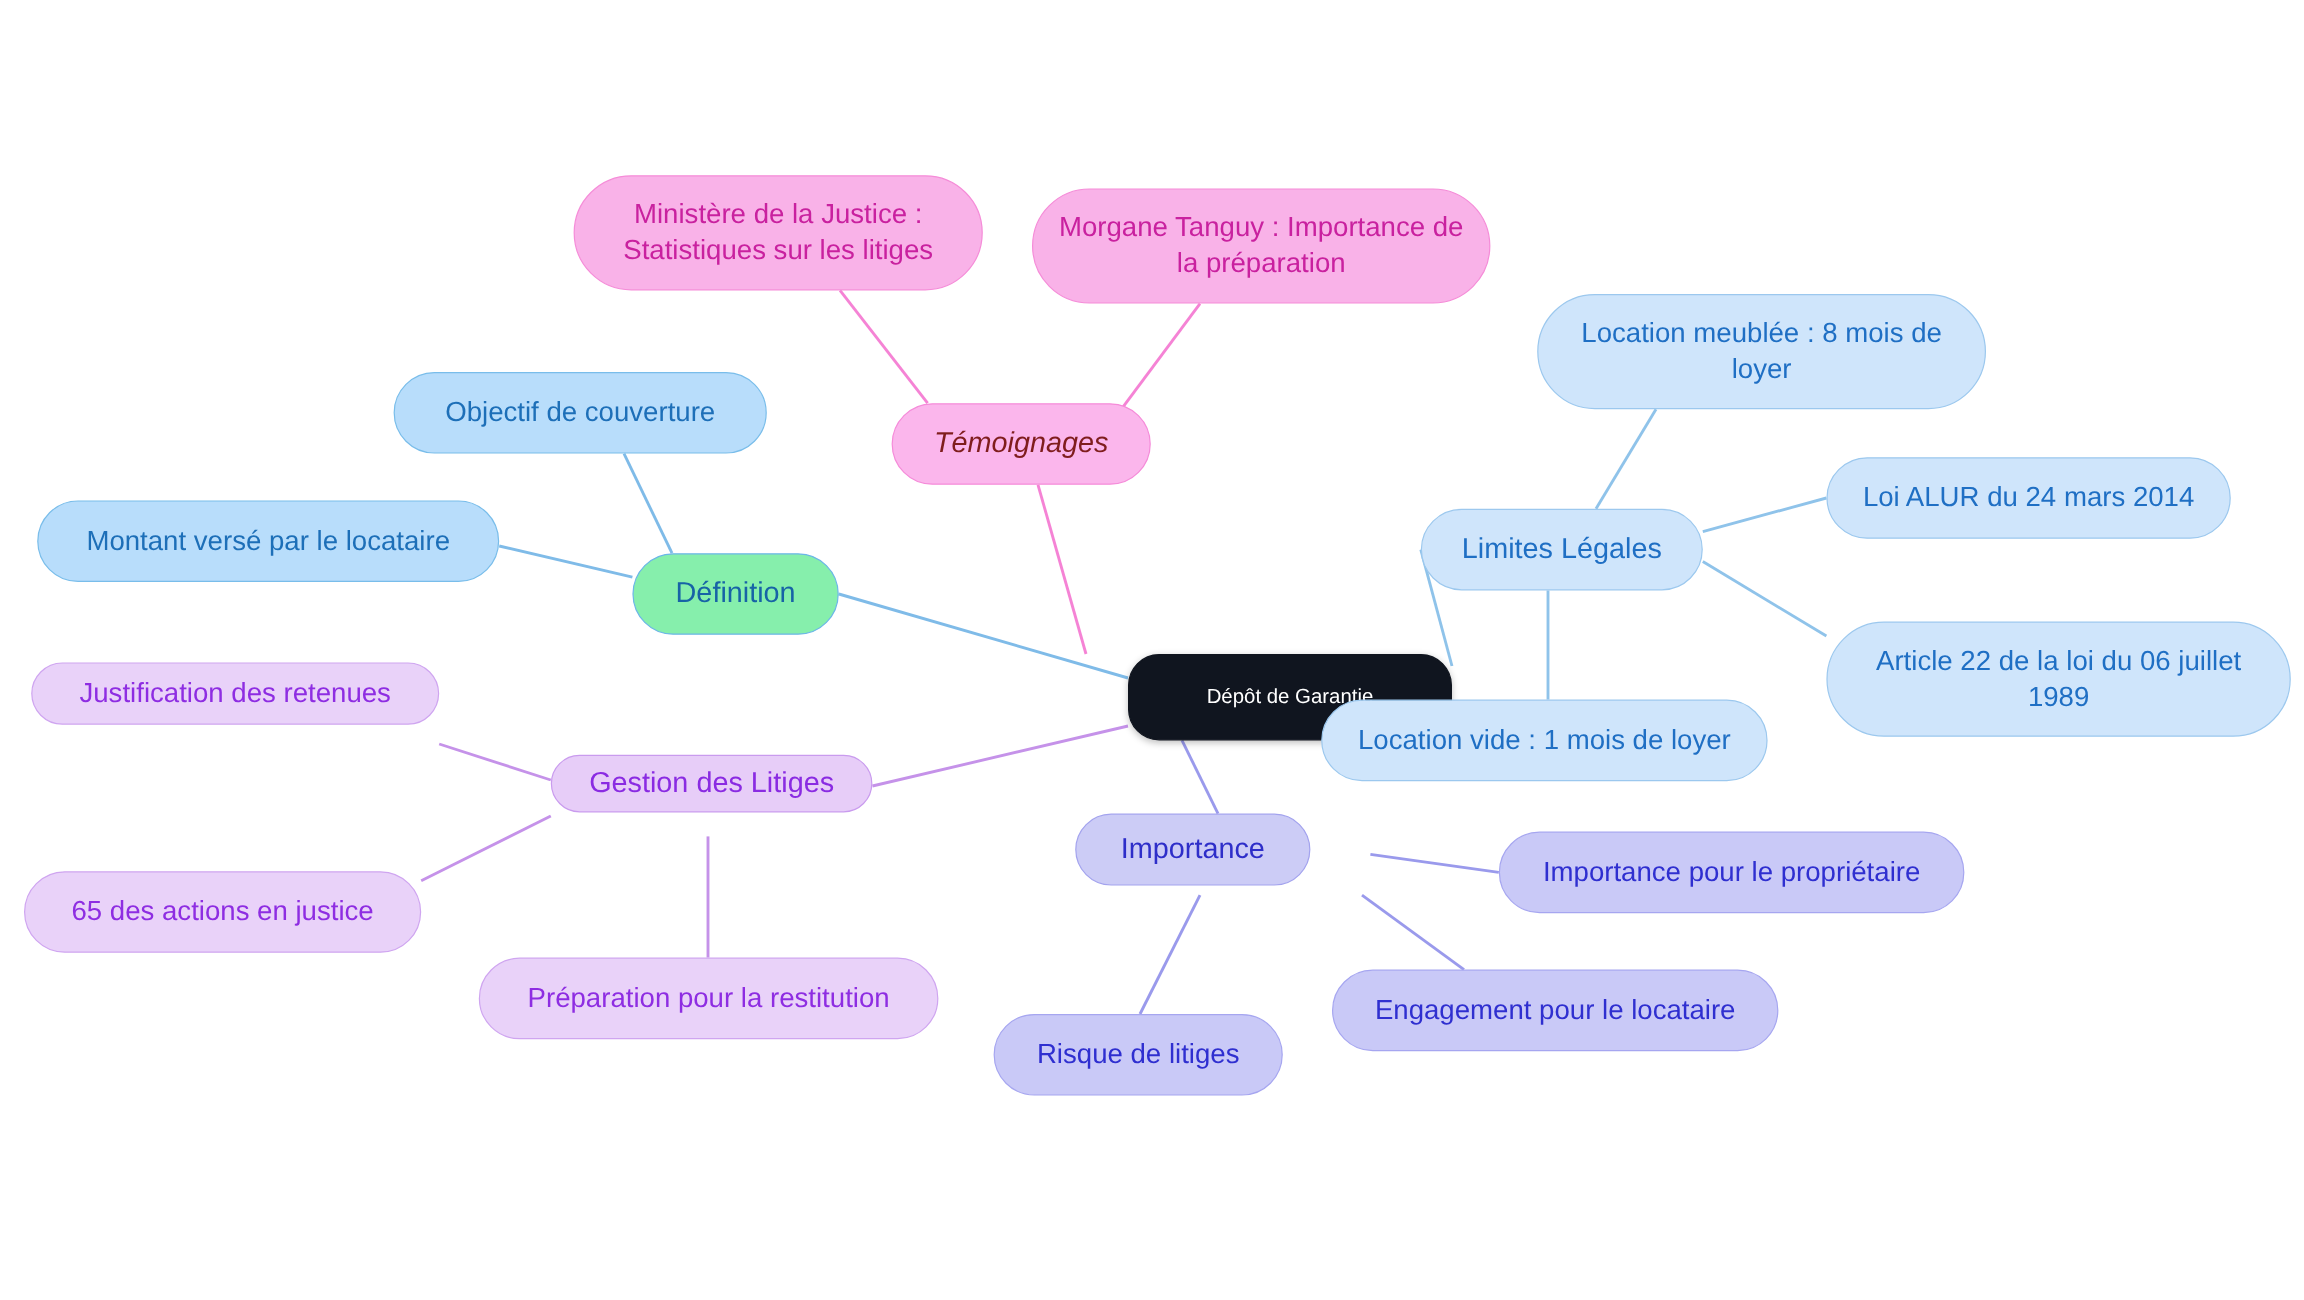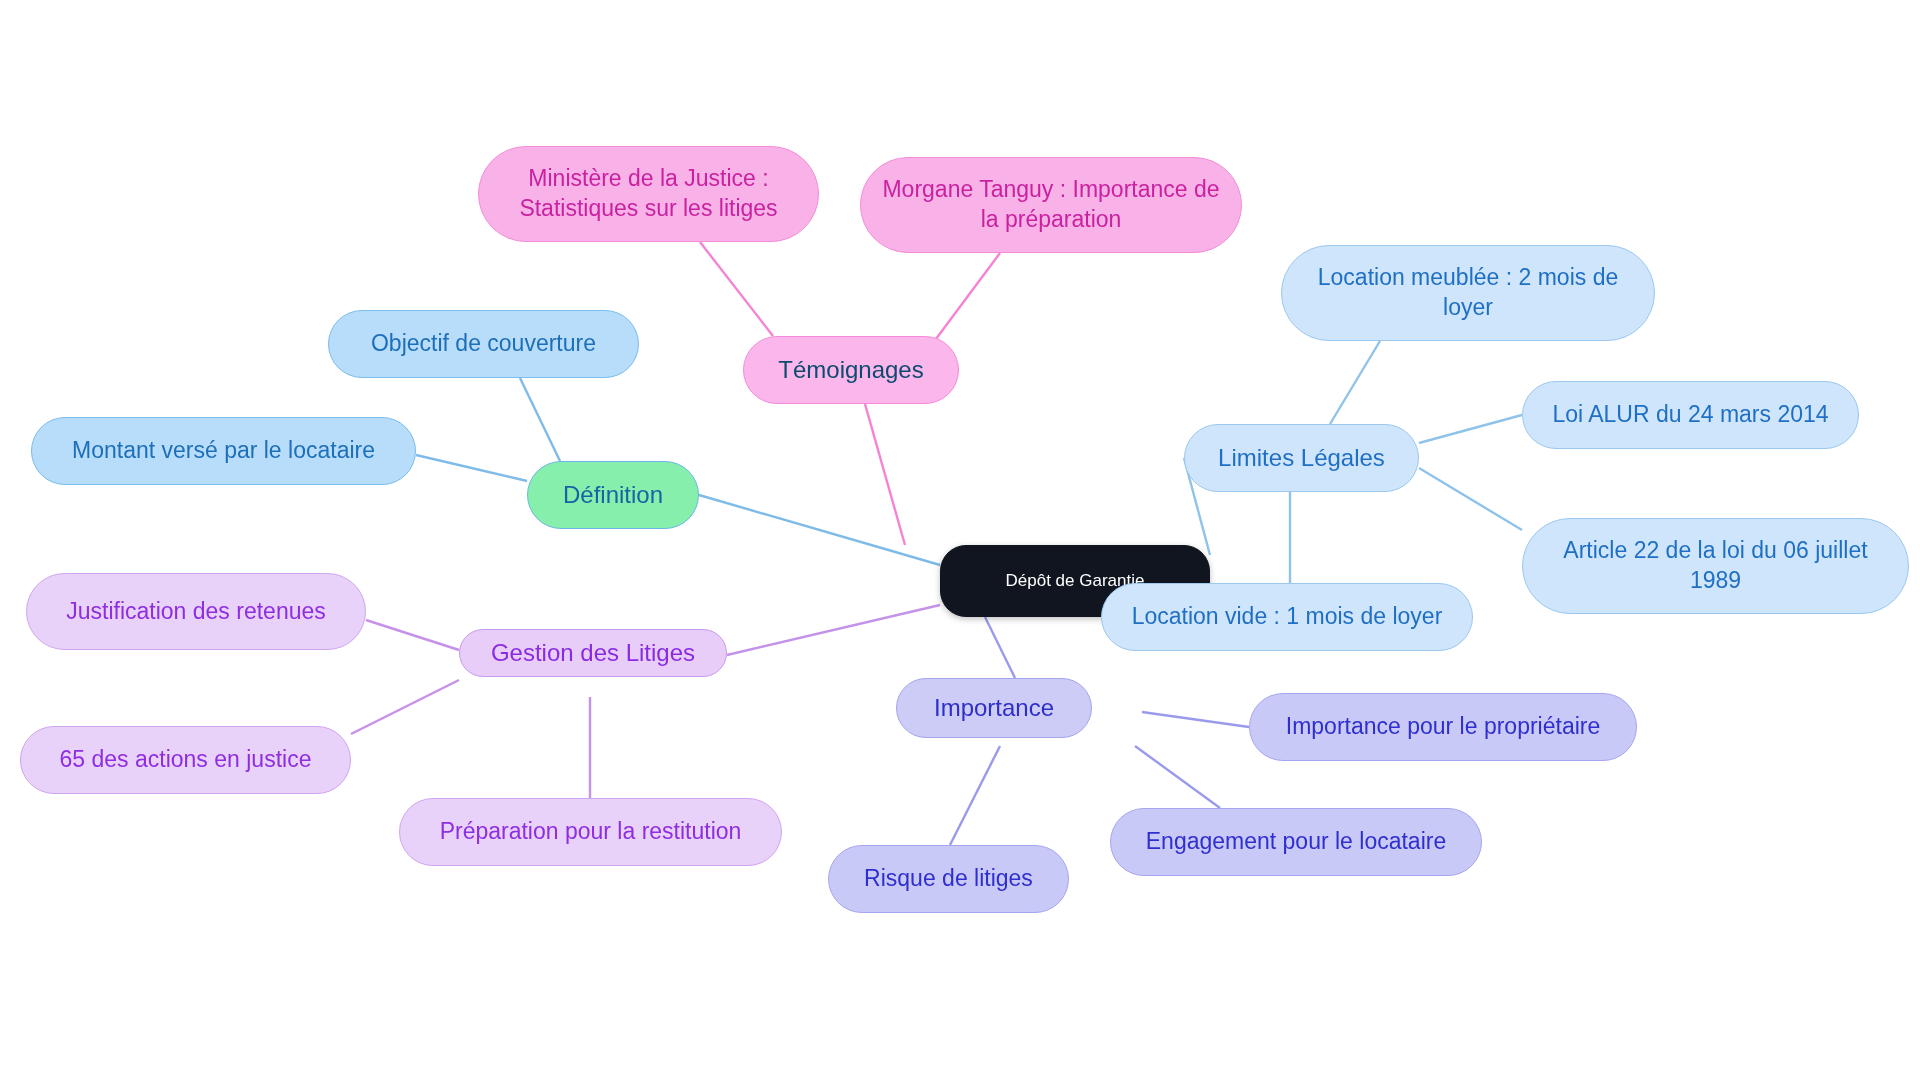--- a/index.html
+++ b/index.html
@@ -65,22 +65,23 @@
   .n-blue-leaf2 {
     background: #cfe5fb;
     border-color: #9cc8ee;
     color: #1f6fc4;
     font-size: 23px;
   }
   
   .n-pink-branch {
     background: #fbb6ec;
     border-color: #f58bd9;
-    color: #0c4a6e;
-    font-size: 24px;
+    color: #7f1d1d;
+    font-size: 24px;
+    font-style: italic;
   }
   .n-pink-leaf {
     background: #f9b2e8;
     border-color: #f58cd8;
     color: #c9219f;
     font-size: 23px;
   }
   
   .n-violet-branch {
     background: #e7cdf8;
@@ -162,21 +163,21 @@
     <span>Morgane Tanguy : Importance de la préparation</span>
   </div>
   <div class="node n-pink-leaf" style="left:478px; top:146px; width:341px; height:96px;">
     <span>Ministère de la Justice : Statistiques sur les litiges</span>
   </div>
 
   <div class="node n-blue-leaf2" style="left:1184px; top:424px; width:235px; height:68px; font-size:24px;">
     <span>Limites Légales</span>
   </div>
   <div class="node n-blue-leaf2" style="left:1281px; top:245px; width:374px; height:96px;">
-    <span>Location meublée : 2 mois de loyer</span>
+    <span>Location meublée : 8 mois de loyer</span>
   </div>
   <div class="node n-blue-leaf2" style="left:1522px; top:381px; width:337px; height:68px;">
     <span>Loi ALUR du 24 mars 2014</span>
   </div>
   <div class="node n-blue-leaf2" style="left:1522px; top:518px; width:387px; height:96px;">
     <span>Article 22 de la loi du 06 juillet 1989</span>
   </div>
   <div class="node n-blue-leaf2" style="left:1101px; top:583px; width:372px; height:68px;">
     <span>Location vide : 1 mois de loyer</span>
   </div>
@@ -190,21 +191,21 @@
   <div class="node n-peri-leaf" style="left:1110px; top:808px; width:372px; height:68px;">
     <span>Engagement pour le locataire</span>
   </div>
   <div class="node n-peri-leaf" style="left:828px; top:845px; width:241px; height:68px;">
     <span>Risque de litiges</span>
   </div>
 
   <div class="node n-violet-branch" style="left:459px; top:629px; width:268px; height:48px;">
     <span>Gestion des Litiges</span>
   </div>
-  <div class="node n-violet-leaf" style="left:26px; top:573px; width:340px; height:77px;">
+  <div class="node n-violet-leaf" style="left:26px; top:552px; width:340px; height:52px;">
     <span>Justification des retenues</span>
   </div>
   <div class="node n-violet-leaf" style="left:20px; top:726px; width:331px; height:68px;">
     <span>65 des actions en justice</span>
   </div>
   <div class="node n-violet-leaf" style="left:399px; top:798px; width:383px; height:68px;">
     <span>Préparation pour la restitution</span>
   </div>
 
 </div>

